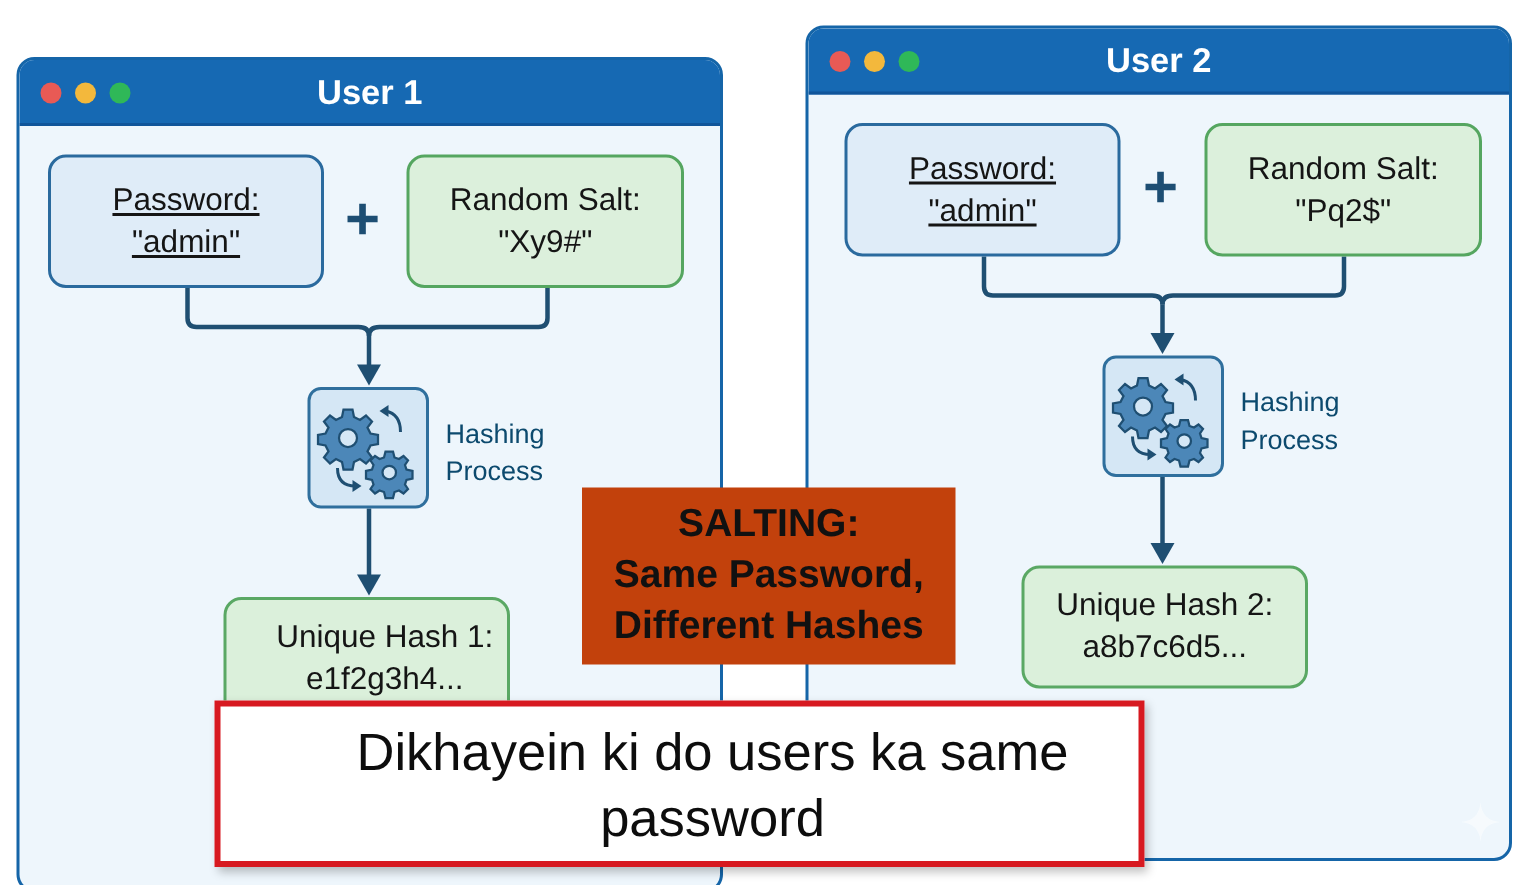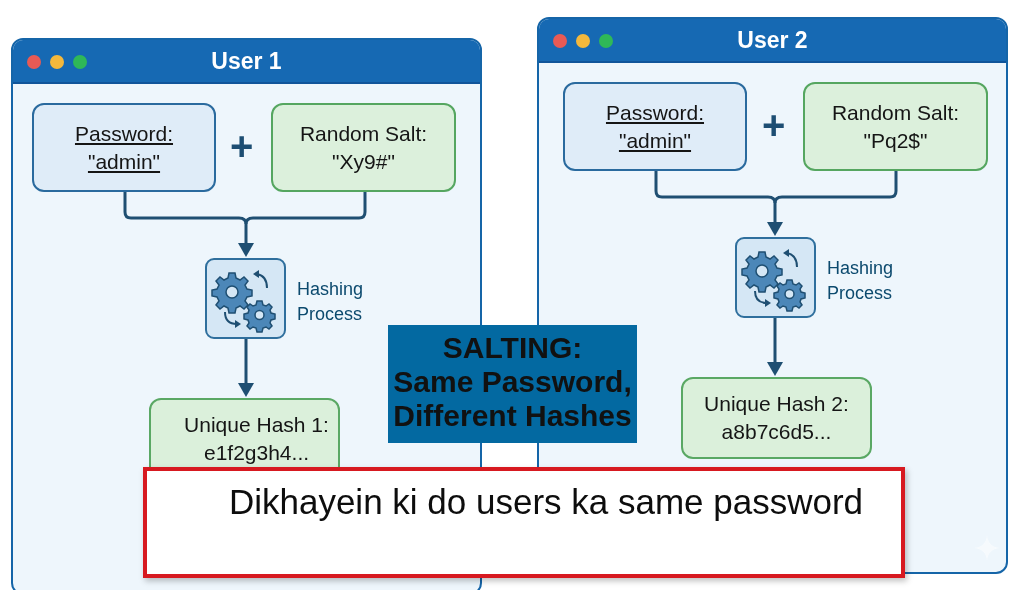--- a/index.html
+++ b/index.html
@@ -40,26 +40,26 @@
   .svg-layer { position: absolute; left: 0; top: 0; width: 471px; height: 557px; pointer-events: none; }
 
   .gearbox {
     position: absolute; width: 81px; height: 81px; top: 218px;
     background: #d5e7f5; border: 2px solid #2f6f9d; border-radius: 9px;
   }
   .proc-label { position: absolute; top: 237px; font-size: 18px; line-height: 25px; color: #0c4a6e; }
 
   .center-label {
     position: absolute; left: 388px; top: 325px; width: 249px; height: 118px;
-    background: #0369a1; text-align: center; font-weight: bold; font-size: 30px; line-height: 34px; color: #111;
+    background: #c2410c; text-align: center; font-weight: bold; font-size: 26px; line-height: 34px; color: #111;
     padding-top: 6px;
   }
 
   .banner {
-    position: absolute; left: 143px; top: 467px; width: 762px; height: 111px;
+    position: absolute; left: 143px; top: 467px; width: 620px; height: 111px;
     background: #ffffff; border: 4px solid #d71920;
     box-shadow: 2px 3px 6px rgba(0,0,0,0.25);
     text-align: center; font-size: 35px; line-height: 44px; color: #0d0d0d; padding-top: 9px; padding-left: 44px;
   }
 
   .sparkle { position: absolute; left: 974px; top: 535px; width: 26px; height: 26px; opacity: 0.5; }
 </style>
 </head>
 <body>
 

